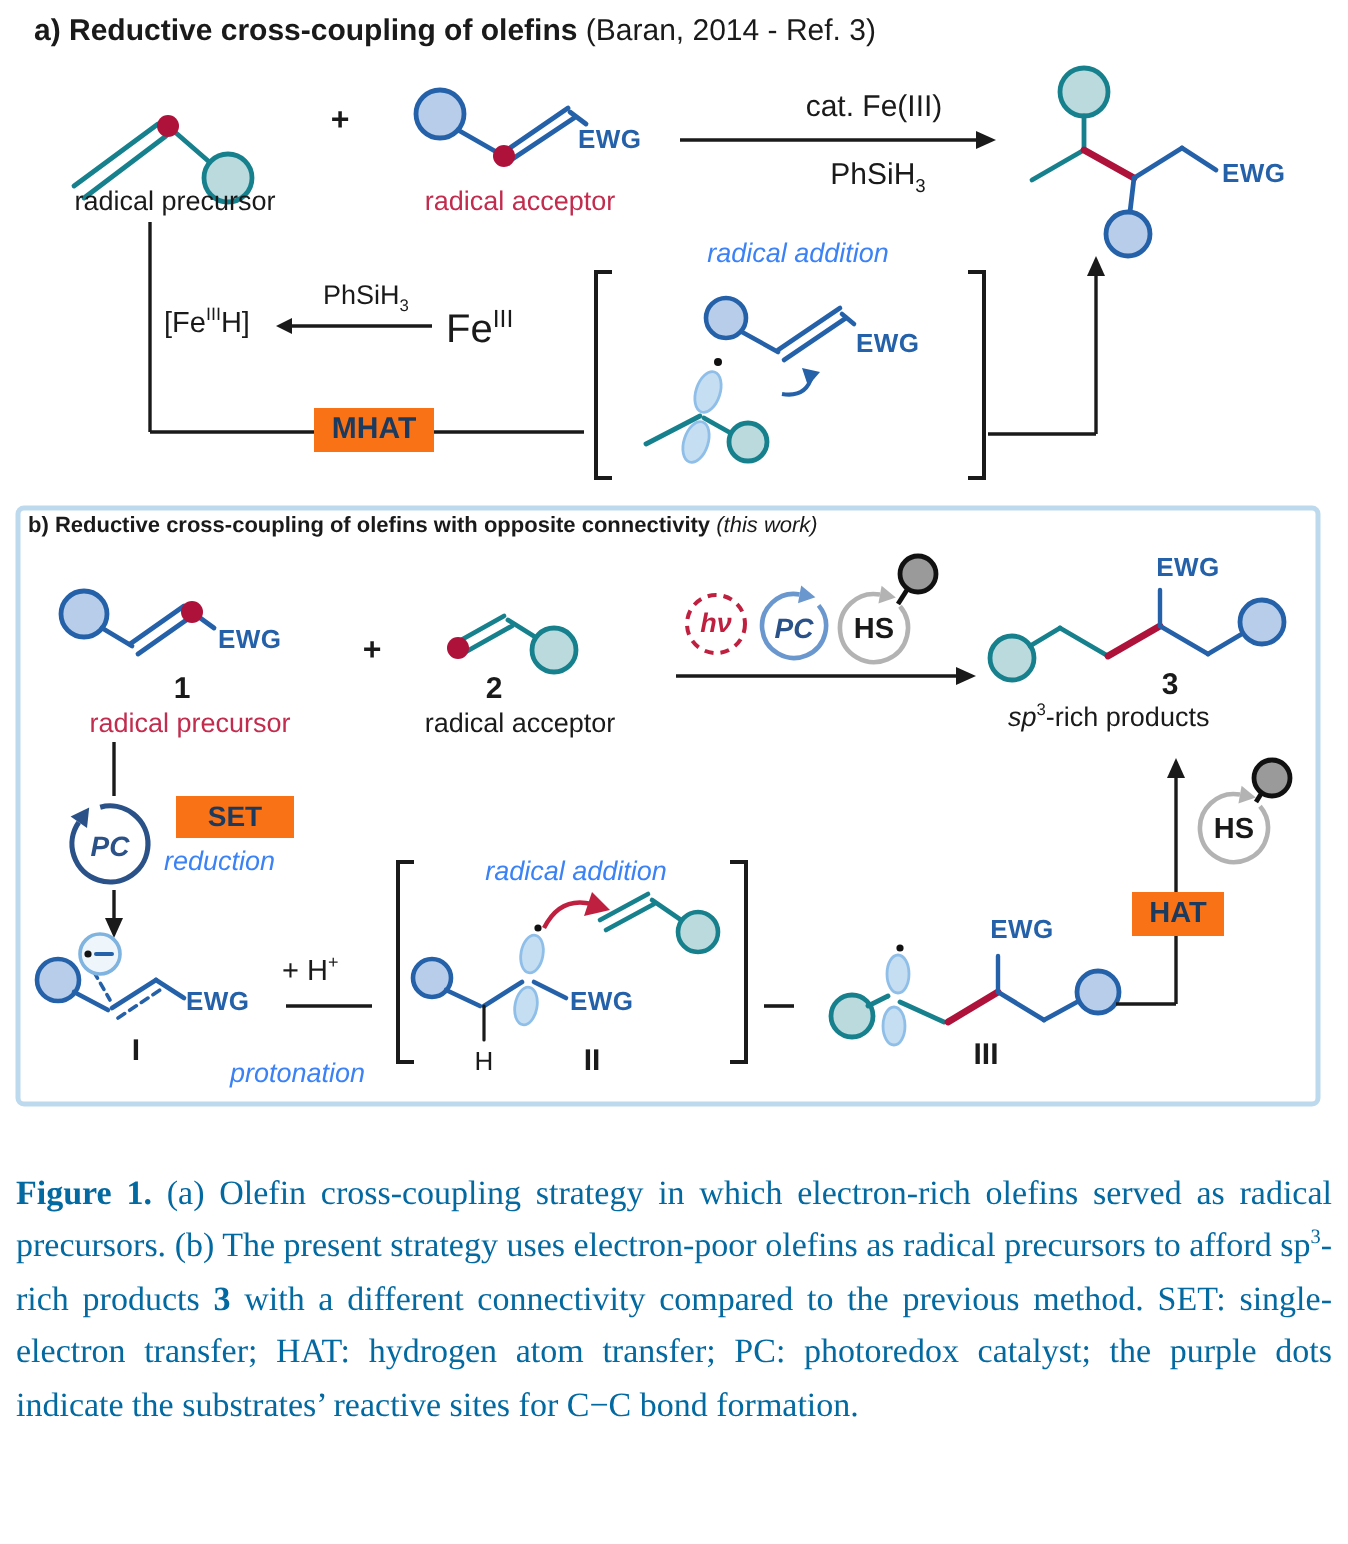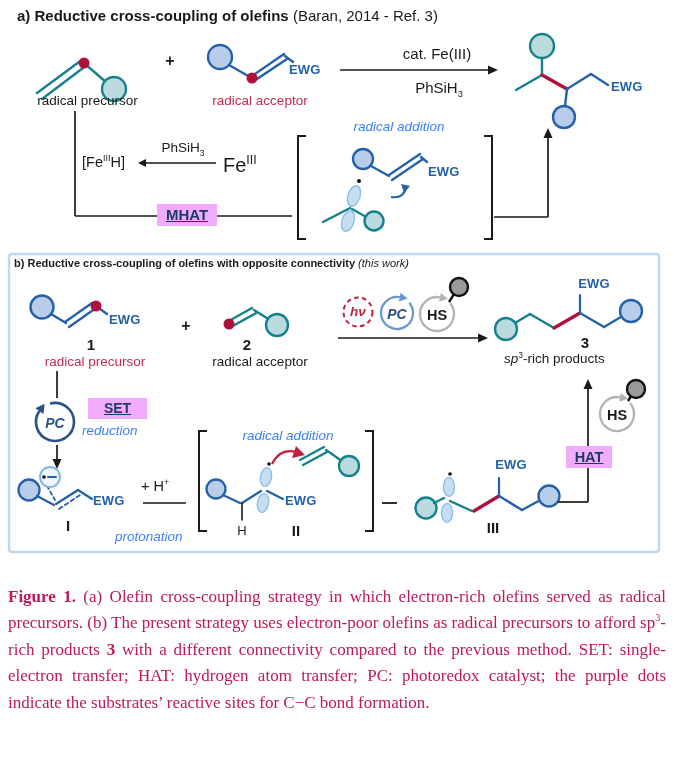--- a/index.html
+++ b/index.html
@@ -4,28 +4,28 @@
 <style>
   html,body{margin:0;padding:0;}
   body{width:674px;height:772px;background:#ffffff;position:relative;
        font-family:"Liberation Sans",sans-serif;color:#1a1a1a;overflow:hidden;}
   .lbl{position:absolute;font-size:13.5px;white-space:nowrap;line-height:1.15;}
   .ctr{text-align:center;}
   .bold{font-weight:bold;}
   .red{color:#c22c4e;}
   .ewg{color:#2461a9;font-weight:bold;font-size:13px;letter-spacing:.2px;}
   .grayi{color:#3b82f6;font-style:italic;}
-  .hl{background:#f0abfc;text-decoration:underline;}
+  .hl{background:#f97316;}
   .navy{color:#1c3a5e;}
   .ttl{position:absolute;font-size:15px;white-space:nowrap;}
   sup{font-size:.62em;vertical-align:super;line-height:0;}
   sub{font-size:.62em;vertical-align:sub;line-height:0;}
   .cap{position:absolute;left:8px;top:584px;width:658px;
        font-family:"Liberation Serif",serif;font-size:17px;line-height:26.4px;
-       text-align:justify;color:#be185d;}
+       text-align:justify;color:#0369a1;}
   .cap sup{font-size:.6em;}
   svg{position:absolute;left:0;top:0;}
 </style>
 </head>
 <body>
 
 <svg width="674" height="575" viewBox="0 0 674 575">
 
   <rect x="9" y="254" width="650" height="298" rx="3" fill="none" stroke="#bdd9ee" stroke-width="2.5"></rect>
 

